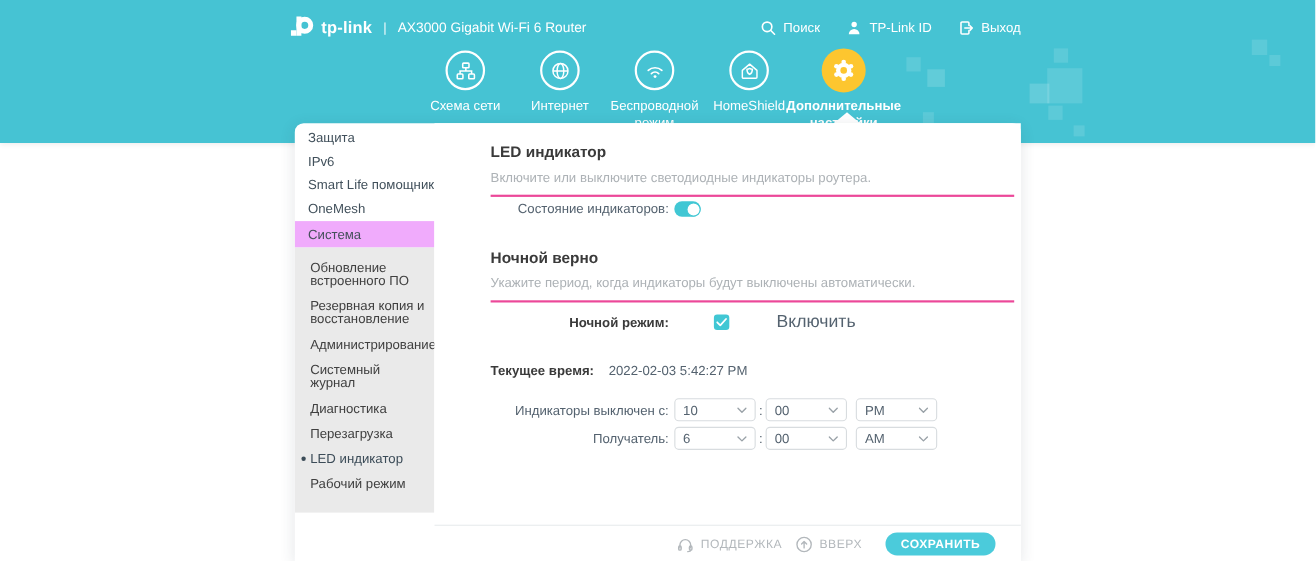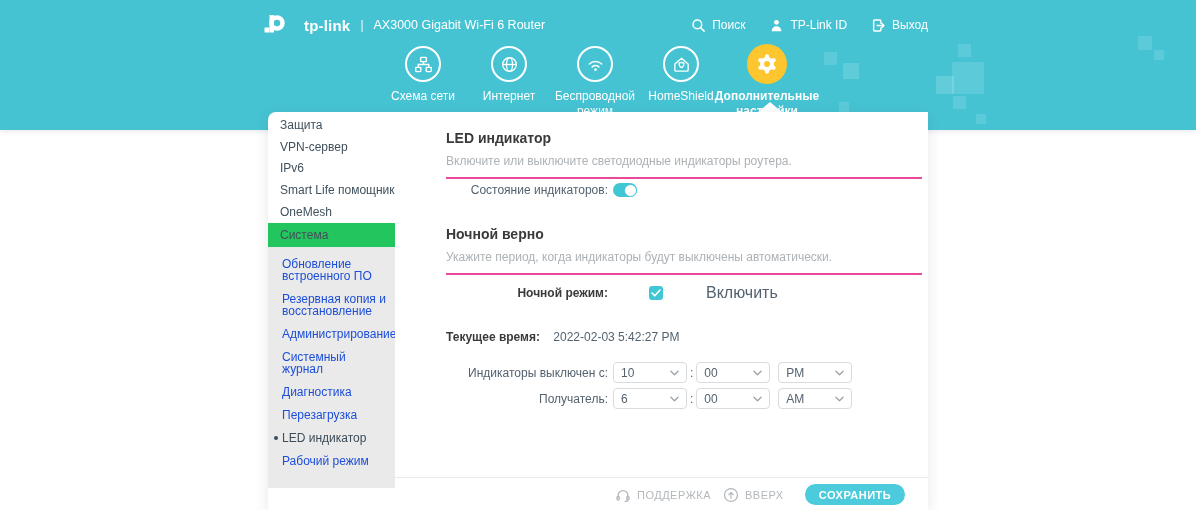--- a/index.html
+++ b/index.html
@@ -6,21 +6,21 @@
   body { background:#fff; font-family:"Liberation Sans", sans-serif; }
   .screen { position:relative; width:1196px; height:510px; overflow:hidden; background:#fff; }
 
   
   .band { position:absolute; left:0; top:0; width:1196px; height:130px; background:#46C3D3;
           box-shadow:0 2px 5px rgba(0,0,0,0.08); }
   .deco { position:absolute; background:rgba(255,255,255,0.12); }
 
   .app-header { position:absolute; left:262px; top:13px; width:666px; height:24px;
                 display:flex; align-items:center; color:#fff; }
-  .brand-name { font-size:15px; font-weight:bold; letter-spacing:0.2px; margin-left:16px; }
+  .brand-name { font-size:15px; font-weight:bold; letter-spacing:0.2px; margin-left:4px; }
   .brand-divider { margin:0 10px; font-size:12px; opacity:0.9; }
   .model-name { font-size:12.5px; }
   .hdr-right { margin-left:auto; display:flex; align-items:center; gap:24px; }
   .hdr-item { display:flex; align-items:center; gap:6px; font-size:12px; cursor:pointer; }
 
   
   .nav { position:absolute; left:262px; top:44px; width:666px; display:flex; justify-content:center; }
   .nav-item { width:86px; display:flex; flex-direction:column; align-items:center; cursor:pointer; }
   .nav-circle-wrap { height:40px; display:flex; align-items:center; justify-content:center; }
   .nav-circle { width:36px; height:36px; border:2px solid #fff; border-radius:50%;
@@ -36,24 +36,24 @@
 
   
   .panel { position:absolute; left:268px; top:112px; width:660px; height:398px;
            background:#fff; border-radius:8px 8px 0 0; box-shadow:0 3px 14px rgba(40,60,70,0.12); }
 
   .sidebar { position:absolute; left:0; top:0; width:127px; height:398px; overflow:hidden;
              border-radius:8px 0 0 0; }
   .side-list { padding-top:2px; }
   .side-item { height:21.8px; display:flex; align-items:center; padding-left:12px;
                font-size:12px; color:#41505B; cursor:pointer; }
-  .side-item.selected { height:24px; background:#22c55e; color:#44505A; }
+  .side-item.selected { height:24px; background:#f0abfc; color:#44505A; }
   .side-sub { background:#EAEAEA; height:241px; padding-top:6px; }
   .side-subitem { position:relative; padding:5.5px 6px 5.5px 14px; font-size:12px;
-                  line-height:12px; color:#1d4ed8; cursor:pointer; }
+                  line-height:12px; color:#404040; cursor:pointer; }
   .side-subitem.active { color:#3C4C58; }
   .sub-bullet { position:absolute; left:6px; top:50%; transform:translateY(-50%);
                 width:4px; height:4px; border-radius:50%; background:#3C4C58; }
 
   
   .content { position:absolute; left:127px; top:0; width:533px; height:365px; background:#fff; }
   .sec-title { position:absolute; left:51px; font-size:14px; font-weight:bold; color:#3A3A3A; }
   .sec-desc { position:absolute; left:51px; width:476px; font-size:12px; color:#ADB2B6;
               padding-bottom:9px; border-bottom:2px solid #ec4899; }
   .form-row { position:absolute; left:51px; width:482px; display:flex; align-items:center; }
@@ -246,21 +246,20 @@
     </div>
   </div>
 
   <div class="pointer-up"></div>
 
   <div class="panel">
 
     <div class="sidebar">
       <div class="side-list">
         <div class="side-item">Защита</div>
-        <div class="side-item">VPN-сервер</div>
         <div class="side-item">IPv6</div>
         <div class="side-item">Smart Life помощник</div>
         <div class="side-item">OneMesh</div>
         <div class="side-item selected">Система</div>
       </div>
       <div class="side-sub">
         <div class="side-subitem">Обновление встроенного ПО</div>
         <div class="side-subitem">Резервная копия и восстановление</div>
         <div class="side-subitem">Администрирование</div>
         <div class="side-subitem">Системный журнал</div>

